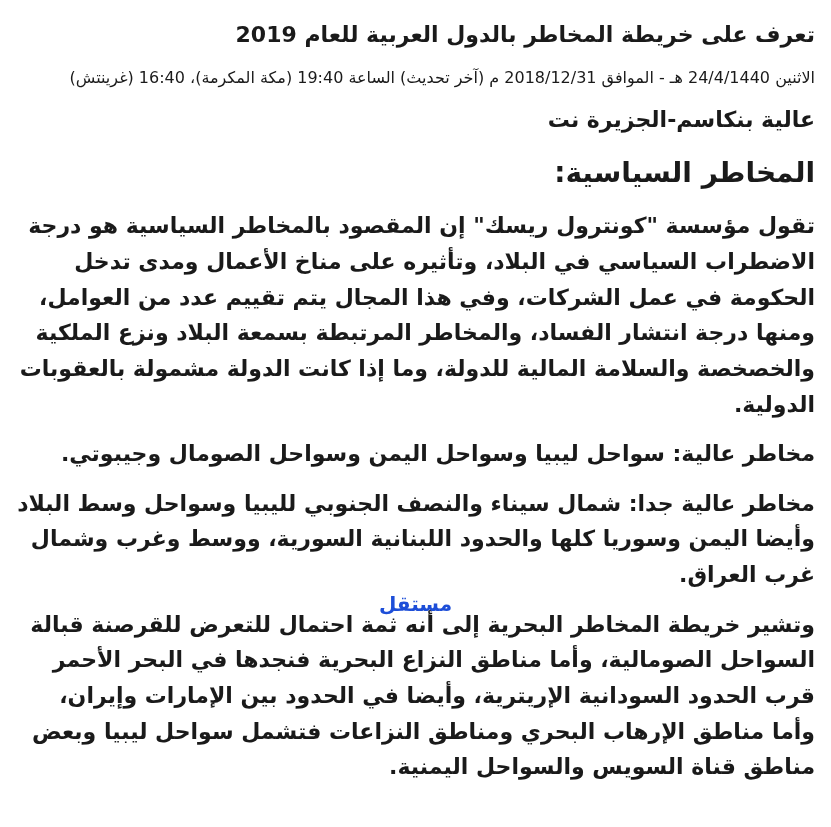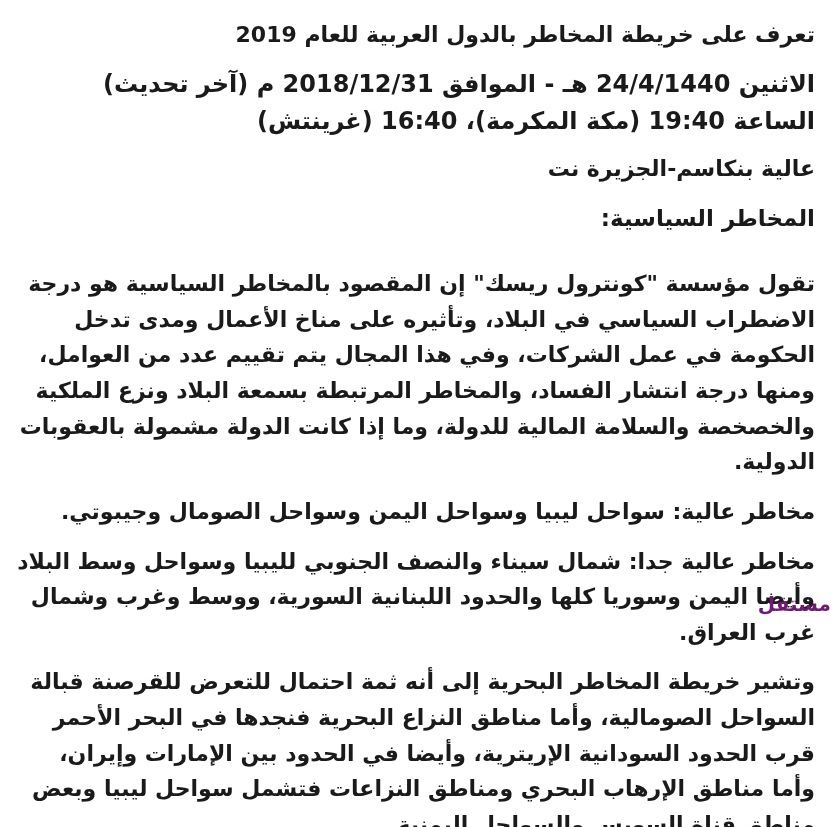--- a/index.html
+++ b/index.html
@@ -26,50 +26,51 @@
   .article {
     text-align: right;
   }
   .title {
     font-size: 22px;
     font-weight: 700;
     line-height: 1.55;
     margin: 0 0 14px 0;
   }
   .dateline {
-    font-size: 24px;
-    font-weight: 700;
+    font-size: 16px;
+    font-weight: 400;
     line-height: 1.55;
     margin: 14px 0 12px 0;
   }
   .byline {
     font-size: 22px;
     font-weight: 700;
     line-height: 1.55;
     margin: 0 0 14px 0;
   }
   .section-heading {
-    font-size: 23px;
+    font-size: 28px;
     font-weight: 700;
     line-height: 1.55;
-    margin: 0 0 30px 0;
+    margin: 0 0 14px 0;
   }
   .para {
     font-size: 22px;
     font-weight: 700;
     line-height: 1.62;
     margin: 0 0 14px 0;
     text-align: right;
   }
   .watermark {
     position: absolute;
     bottom: 8px;
     left: 0;
     right: 0;
-    color: #701a75;
+    text-align: center;
+    color: #1d4ed8;
     user-select: none;
   }
   .watermark .wm-ar {
     font-size: 20px;
     font-weight: 700;
     line-height: 1.1;
     direction: rtl;
   }
   .watermark .wm-en {
     font-size: 13px;

